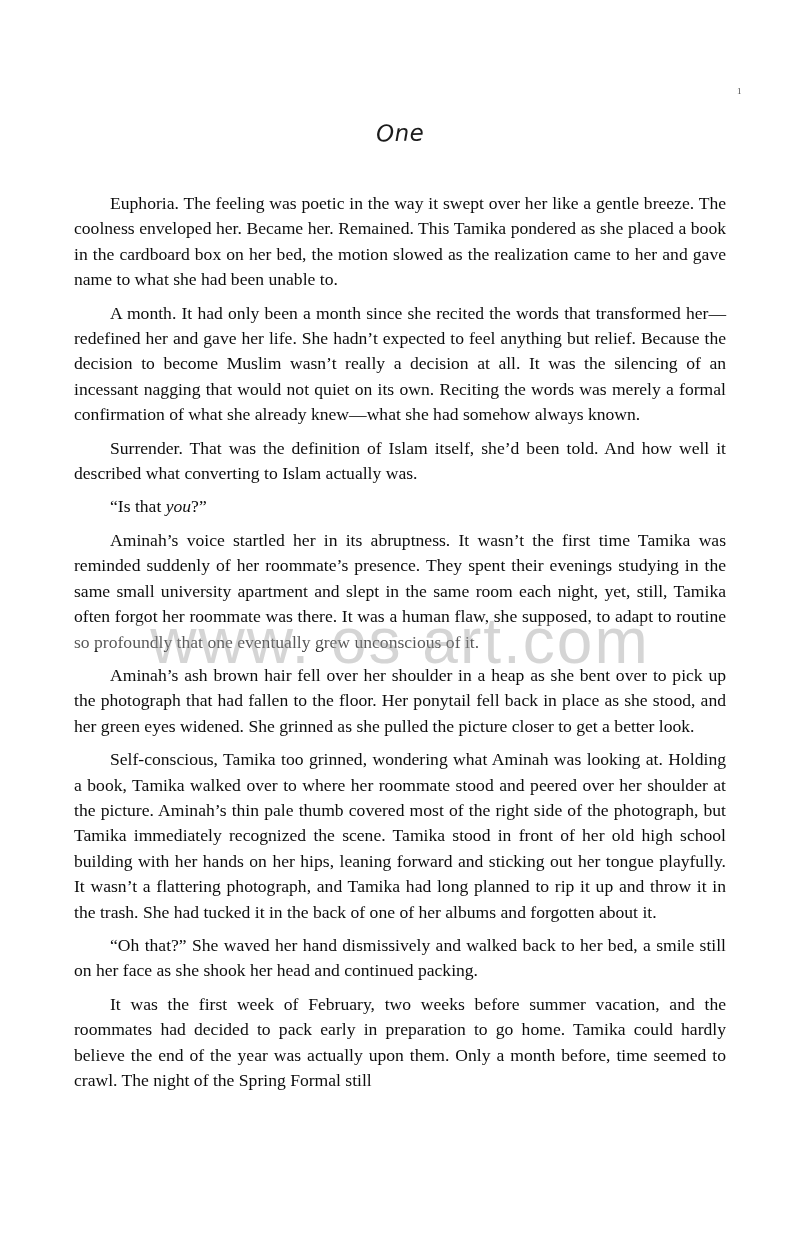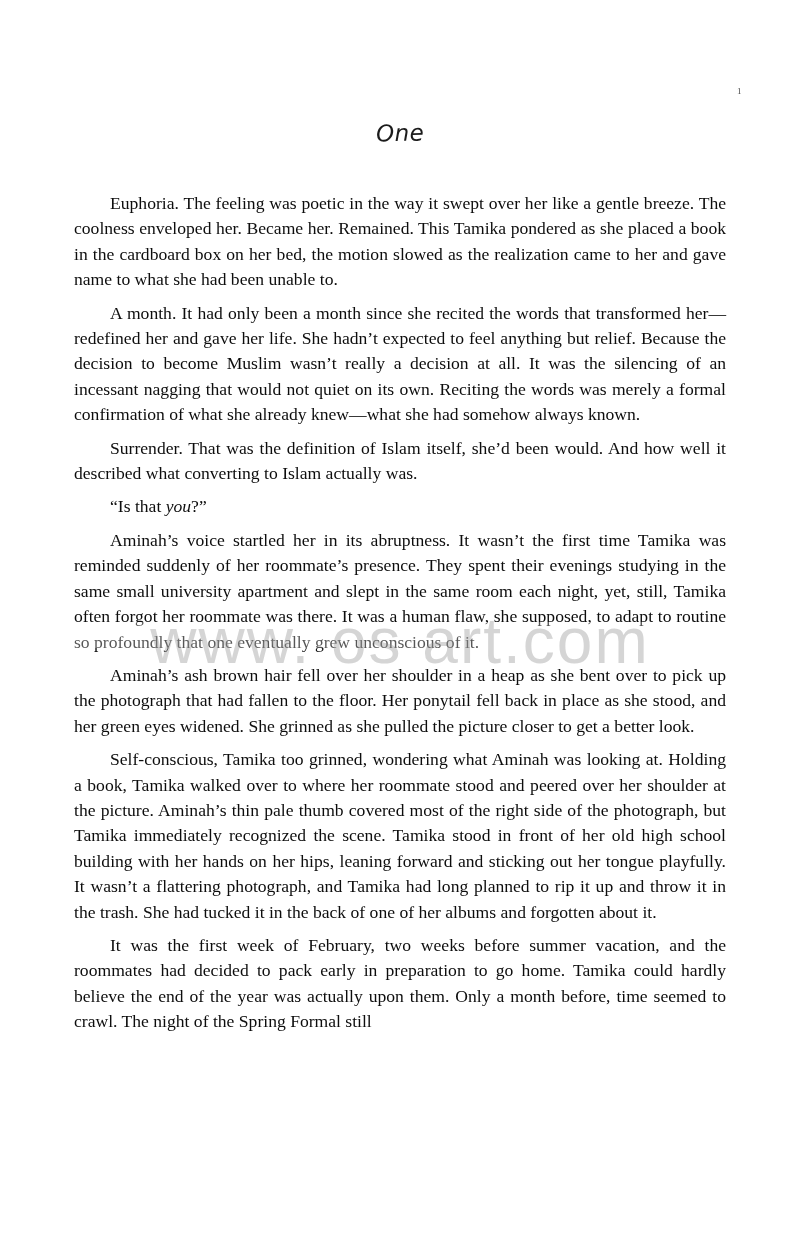--- a/index.html
+++ b/index.html
@@ -97,24 +97,25 @@
 
 <div class="page">
 
   <div class="page-number">1</div>
 
   <div class="chapter-title">One</div>
 
   <div class="body-text" id="body-text">
       <p>Euphoria.  The feeling was poetic in the way it swept over her like a gentle breeze.  The coolness enveloped her.  Became her.  Remained.  This Tamika pondered as she placed a book in the cardboard box on her bed, the motion slowed as the realization came to her and gave name to what she had been unable to.</p>
       <p>A month.  It had only been a month since she recited the words that transformed her—redefined her and gave her life.  She hadn’t expected to feel anything but relief.  Because the decision to become Muslim wasn’t really a decision at all.  It was the silencing of an incessant nagging that would not quiet on its own.  Reciting the words was merely a formal confirmation of what she already knew—what she had somehow always known.</p>
-      <p>Surrender.  That was the definition of Islam itself, she’d been would.  And how well it described what converting to Islam actually was.</p>
+      <p>Surrender.  That was the definition of Islam itself, she’d been told.  And how well it described what converting to Islam actually was.</p>
       <p>“Is that <em>you</em>?”</p>
       <p>Aminah’s voice startled her in its abruptness.  It wasn’t the first time Tamika was reminded suddenly of her roommate’s presence.  They spent their evenings studying in the same small university apartment and slept in the same room each night, yet, still, Tamika often forgot her roommate was there.  It was a human flaw, she supposed, to adapt to routine so profoundly that one eventually grew unconscious of it.</p>
       <p>Aminah’s ash brown hair fell over her shoulder in a heap as she bent over to pick up the photograph that had fallen to the floor.  Her ponytail fell back in place as she stood, and her green eyes widened.  She grinned as she pulled the picture closer to get a better look.</p>
       <p>Self-conscious, Tamika too grinned, wondering what Aminah was looking at.  Holding a book, Tamika walked over to where her roommate stood and peered over her shoulder at the picture.   Aminah’s thin pale thumb covered most of the right side of the photograph, but Tamika immediately recognized the scene.  Tamika stood in front of her old high school building with her hands on her hips, leaning forward and sticking out her tongue playfully.  It wasn’t a flattering photograph, and Tamika had long planned to rip it up and throw it in the trash.  She had tucked it in the back of one of her albums and forgotten about it.</p>
+      <p>“Oh that?”  She waved her hand dismissively and walked back to her bed, a smile still on her face as she shook her head and continued packing.</p>
       <p>It was the first week of February, two weeks before summer vacation, and the roommates had decided to pack early in preparation to go home.  Tamika could hardly believe the end of the year was actually upon them.  Only a month before, time seemed to crawl.  The night of the Spring Formal still</p>
     </div>
 
   <div class="watermark-blur"></div>
   <div class="watermark">www.  os art.com</div>
 
 </div>
 
 </body></html>

